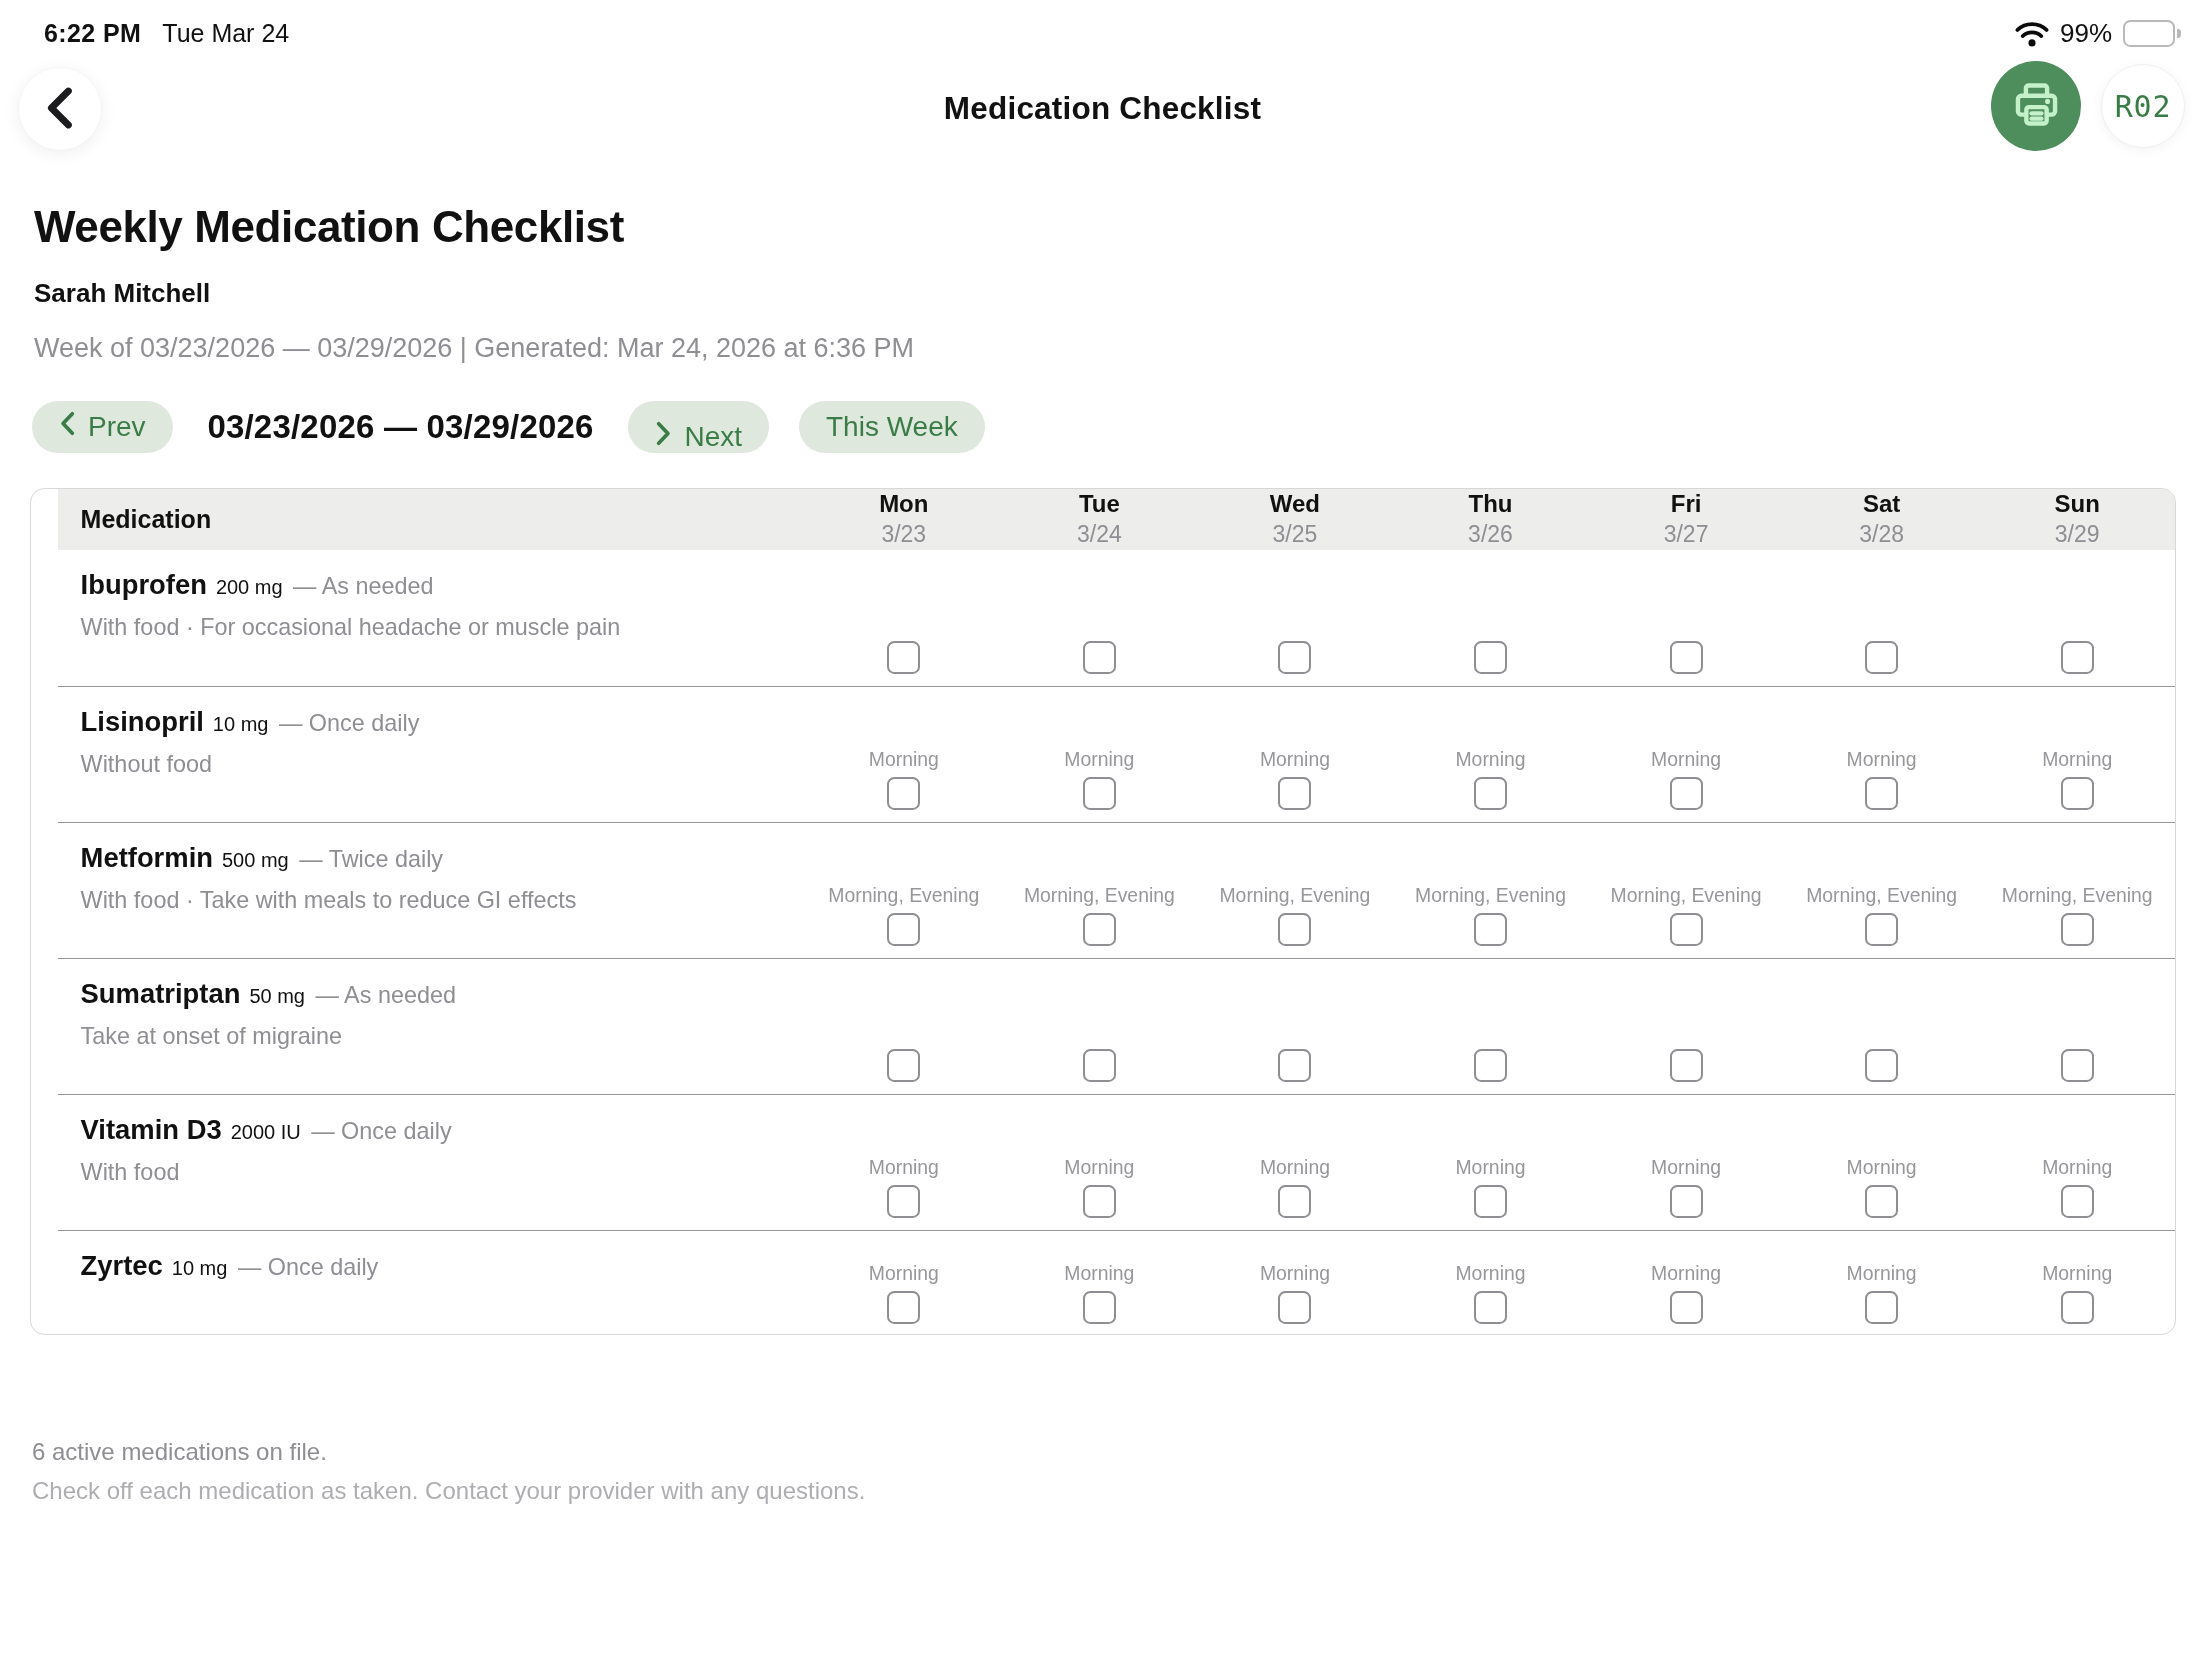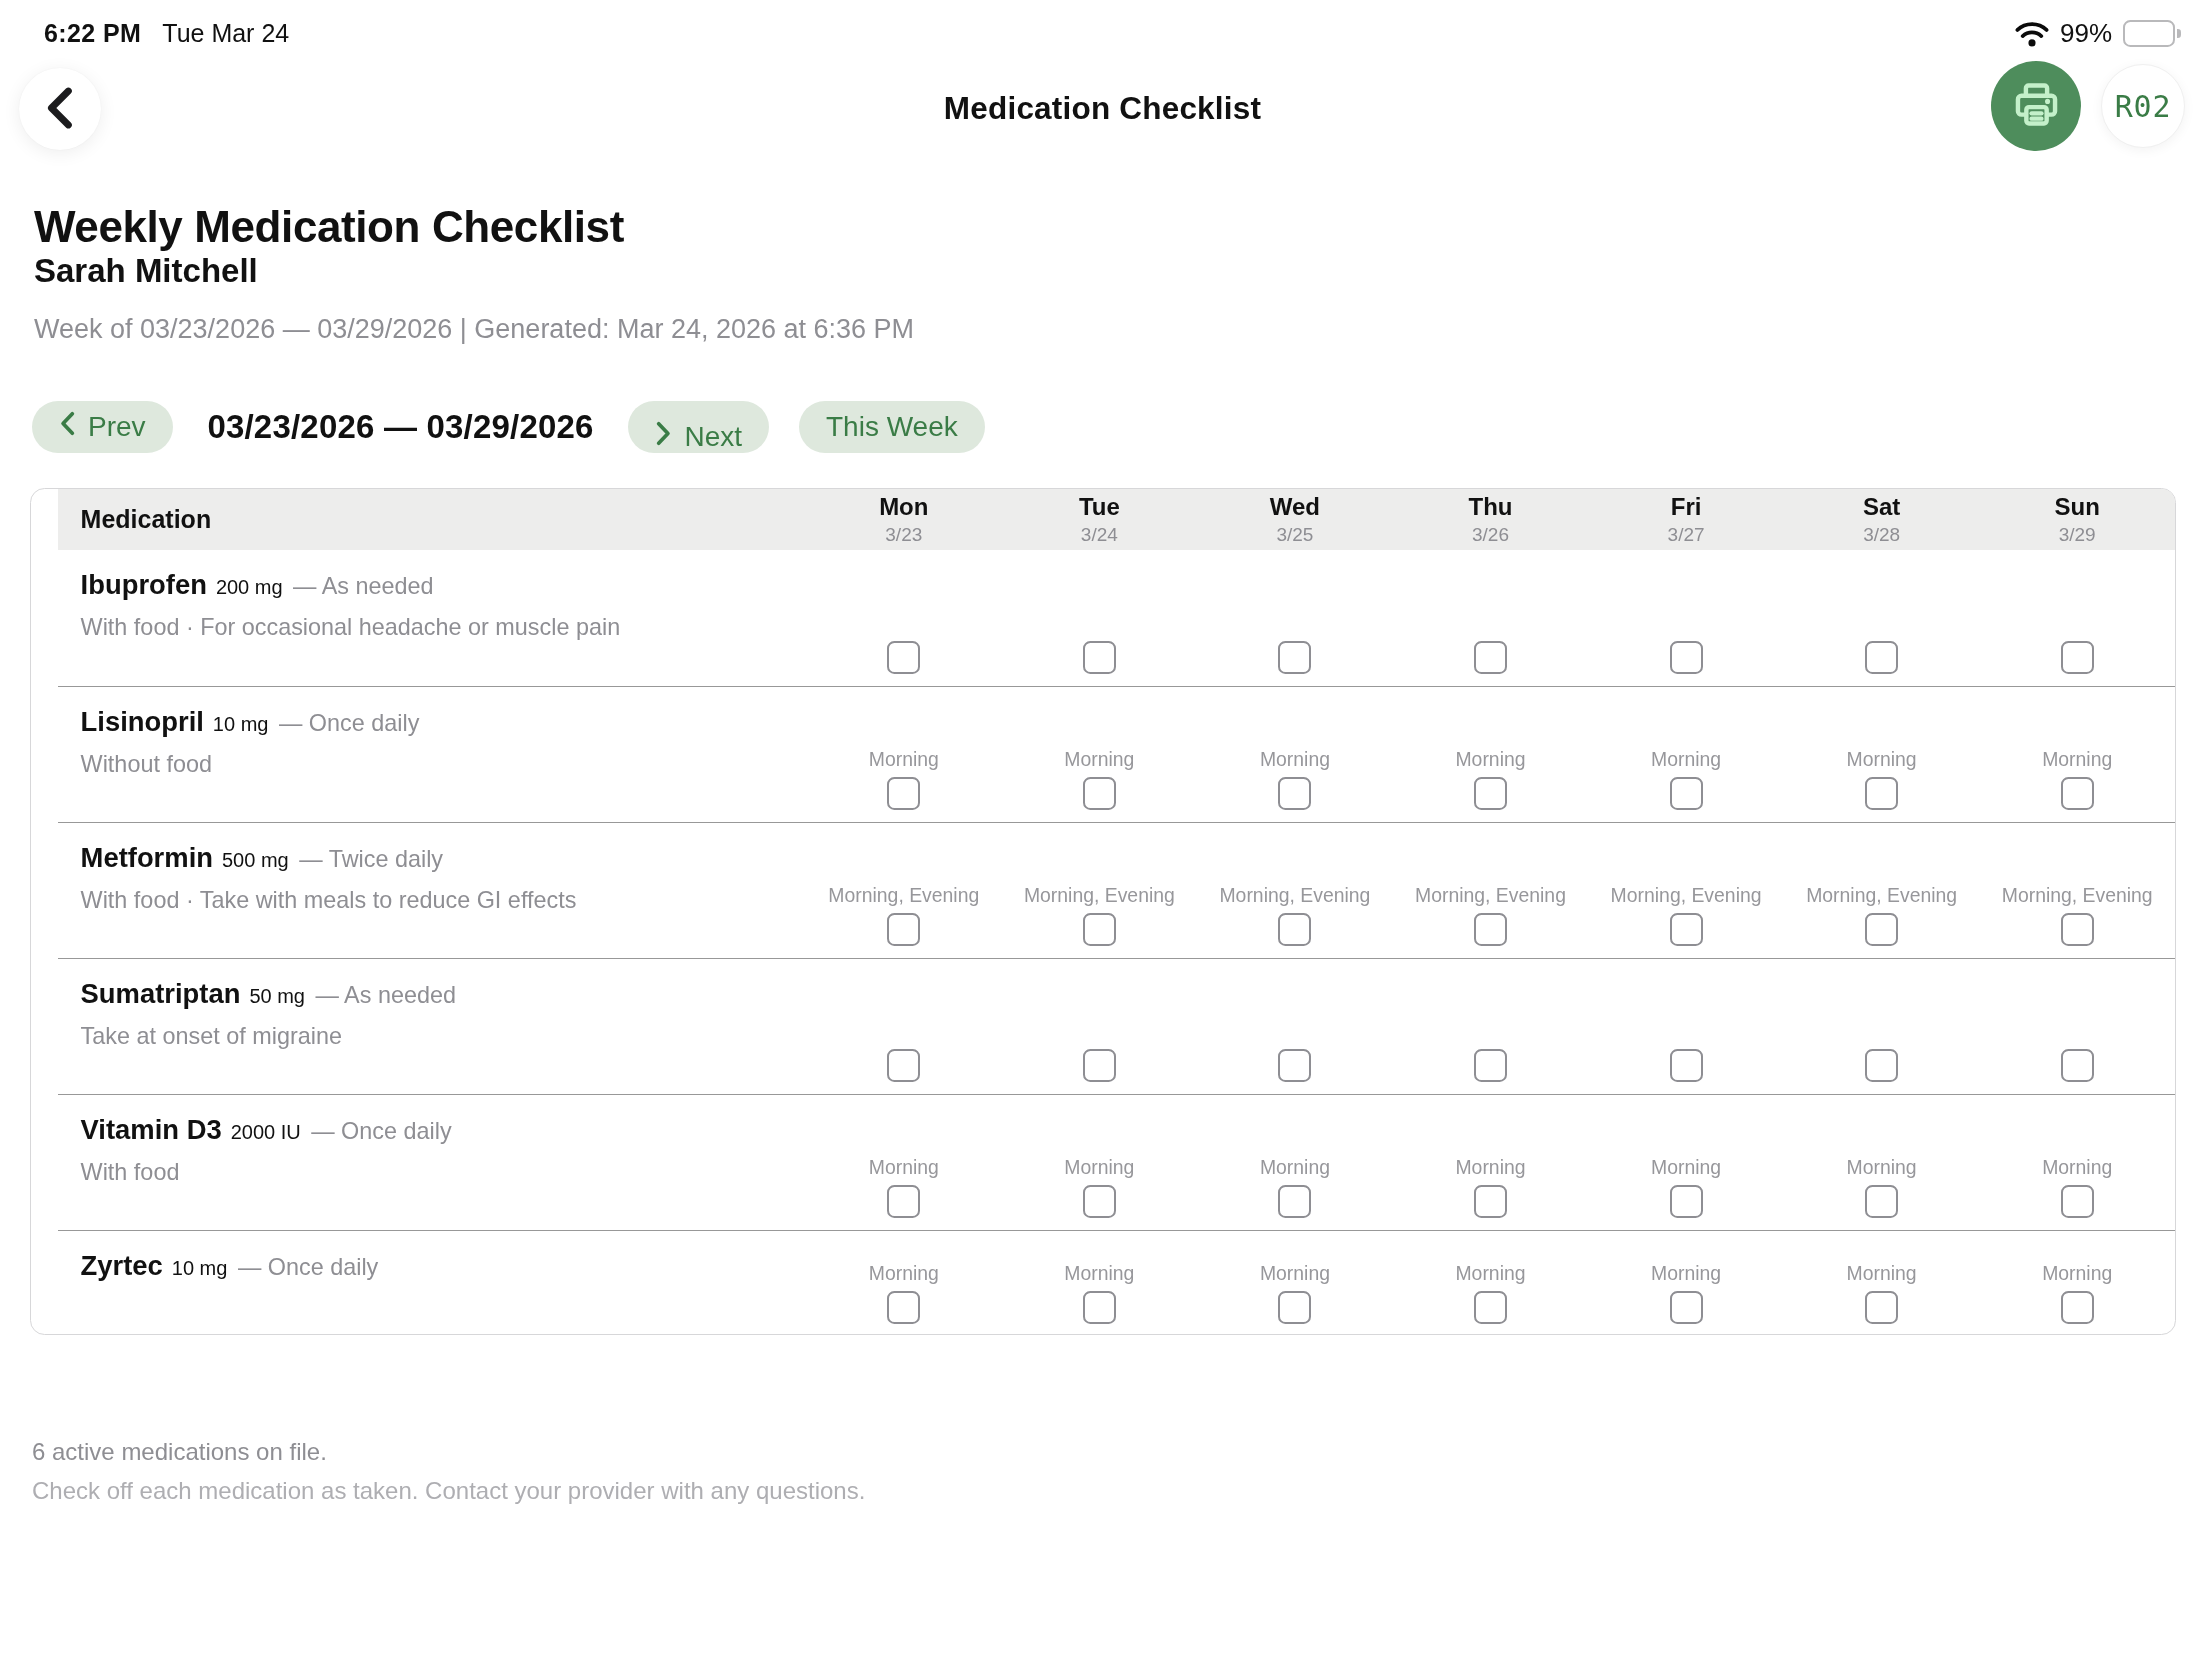--- a/index.html
+++ b/index.html
@@ -31,38 +31,38 @@
                display:flex; align-items:center; justify-content:center; cursor:pointer; }
   .rev-badge { position:absolute; right:20px; top:3.2px; width:84px; height:84px; border-radius:50%;
                background:#fff; border:1.6px solid #f0f0f0;
                box-shadow:0 2.4px 11.3px rgba(0,0,0,.05);
                display:flex; align-items:center; justify-content:center;
                font-family:"DejaVu Sans Mono",monospace; font-size:30px; letter-spacing:0.8px; }
 
   
   .page-header { position:absolute; left:34px; top:202px; }
   .h1 { font-size:44px; font-weight:700; letter-spacing:-0.4px; }
-  .patient { font-size:33px; font-weight:700; }
+  .patient { font-size:26px; font-weight:700; margin-top:26px; }
   .meta { font-size:27px; margin-top:24px; font-weight:400; }
 
   
   .week-nav { position:absolute; left:32px; top:401px; display:flex; align-items:center; gap:30px; }
   .pill { height:52px; border-radius:26px; display:flex; align-items:center; gap:12px;
           padding:0 27px; font-size:28px; font-weight:500; cursor:pointer; }
   .week-range { font-size:33px; font-weight:700; padding:0 4.8px; letter-spacing:0.2px; }
 
   
   .table-card { position:absolute; left:30px; top:488px; width:2146px; height:847px;
                 border:1.6px solid #d7d7d9; border-radius:14.5px; overflow:hidden; background:#fff;padding-left:27px; }
   .tbl-grid { display:grid; grid-template-columns:748px repeat(7,1fr); }
   .tbl-head { height:61px; align-items:center; }
   .med-head { font-size:25px; font-weight:700; padding-left:22.6px; }
   .day-head { text-align:center; line-height:1.2; }
   .day-name { font-size:24px; font-weight:700; }
-  .day-date { font-size:19px; font-weight:400; margin-top:2.4px; }
+  .day-date { font-size:23px; font-weight:400; margin-top:2.4px; }
 
   .med-row { position:relative; height:136px; }
   .med-row + .med-row { border-top:1.6px solid #989898; }
   .med-row:last-child { height:106px; }
   .med-info { padding:19.4px 8px 0 22.6px; }
   .med-name { font-size:27.4px; font-weight:700; }
   .med-dose { font-size:20px; font-weight:400; margin-left:9px; }
   .med-freq { font-size:23.4px; font-weight:400; margin-left:10.5px; }
   .med-notes { font-size:23.4px; font-weight:400; margin-top:13px; }
   .day-cell { display:flex; flex-direction:column; justify-content:flex-end; align-items:center;

